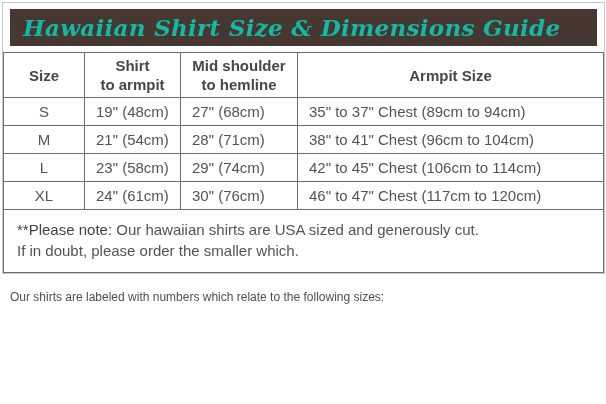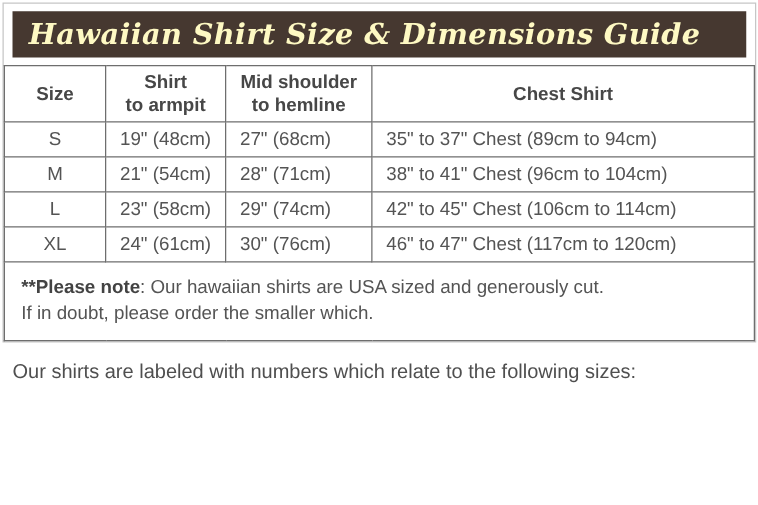--- a/index.html
+++ b/index.html
@@ -13,21 +13,21 @@
     -webkit-font-smoothing: antialiased;
   }
   .outer-box {
     margin: 2px 1px 0 2px;
     border: 1px solid #c6c6c6;
     background: #ffffff;
   }
   .title-bar {
     margin: 6px 7px 6px 7px;
     background: #463830;
-    color: #fef9c3;
+    color: #14b8a6;
     font-family: "DejaVu Serif", serif;
     font-style: italic;
     font-weight: bold;
     font-size: 23px;
     line-height: 37px;
     height: 37px;
     padding-left: 13px;
     letter-spacing: 0.3px;
     white-space: nowrap;
     overflow: hidden;
@@ -59,24 +59,24 @@
     color: #545454;
   }
   td.c-size { text-align: center; }
   td.c-left { text-align: left; padding-left: 11px; }
   td.note-cell {
     padding: 9px 12px 11px 13px;
     line-height: 21px;
     height: auto;
     color: #4f4f4f;
   }
-  .note-bold { font-weight: bold; color: #434343; }
+  .note-bold { font-weight: normal; color: #434343; }
   .footer-text {
     margin: 12px 0 0 10px;
-    font-size: 16px;
+    font-size: 12px;
     line-height: 23px;
     color: #4f4f4f;
   }
 </style>
 </head>
 <body>
 
 <div class="outer-box">
   <div class="title-bar">
     <span>Hawaiian Shirt Size &amp; Dimensions Guide</span>
@@ -89,21 +89,21 @@
       <col style="width:117px">
       <col>
     </colgroup>
     <thead>
       <tr>
         <th><span class="th-multiline">Size</span></th>
         <th><span class="th-multiline">Shirt
 to armpit</span></th>
         <th><span class="th-multiline">Mid shoulder
 to hemline</span></th>
-        <th><span class="th-multiline">Chest Shirt</span></th>
+        <th><span class="th-multiline">Armpit Size</span></th>
       </tr>
     </thead>
     <tbody>
       <tr>
         <td class="c-size">S</td>
         <td class="c-left">19" (48cm)</td>
         <td class="c-left">27" (68cm)</td>
         <td class="c-left">35" to 37" Chest (89cm to 94cm)</td>
       </tr>
       <tr>

